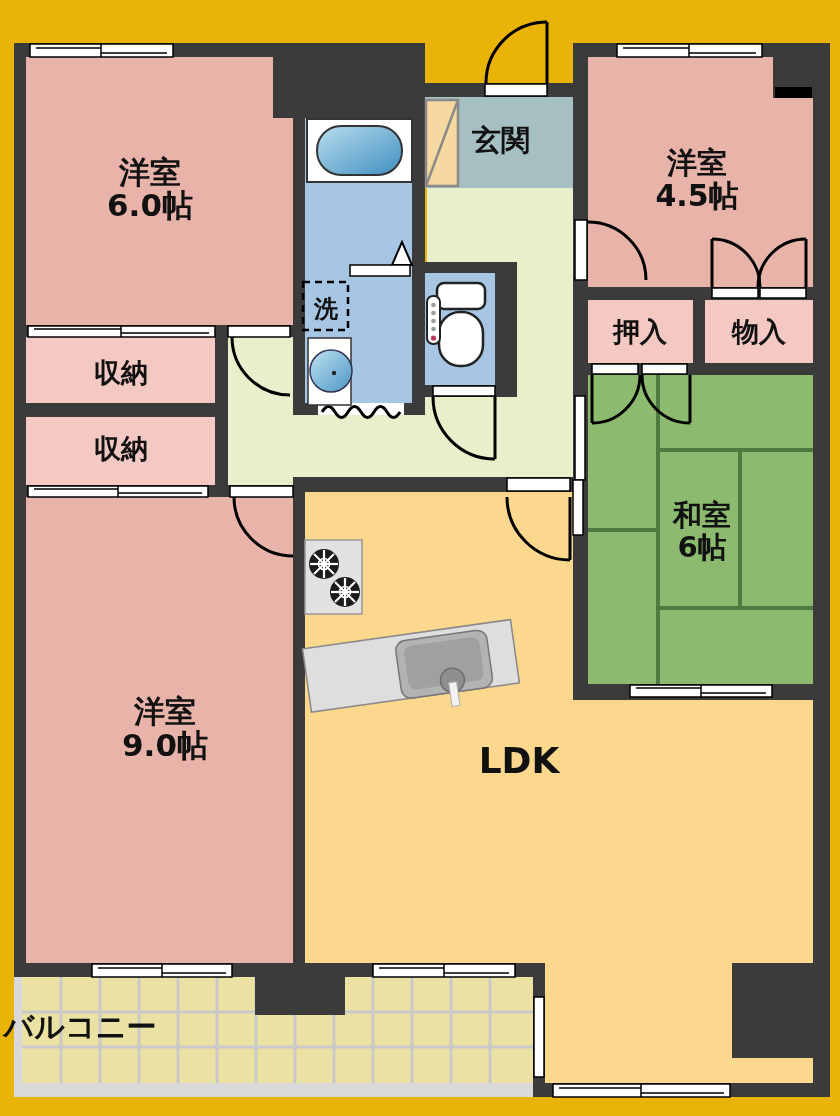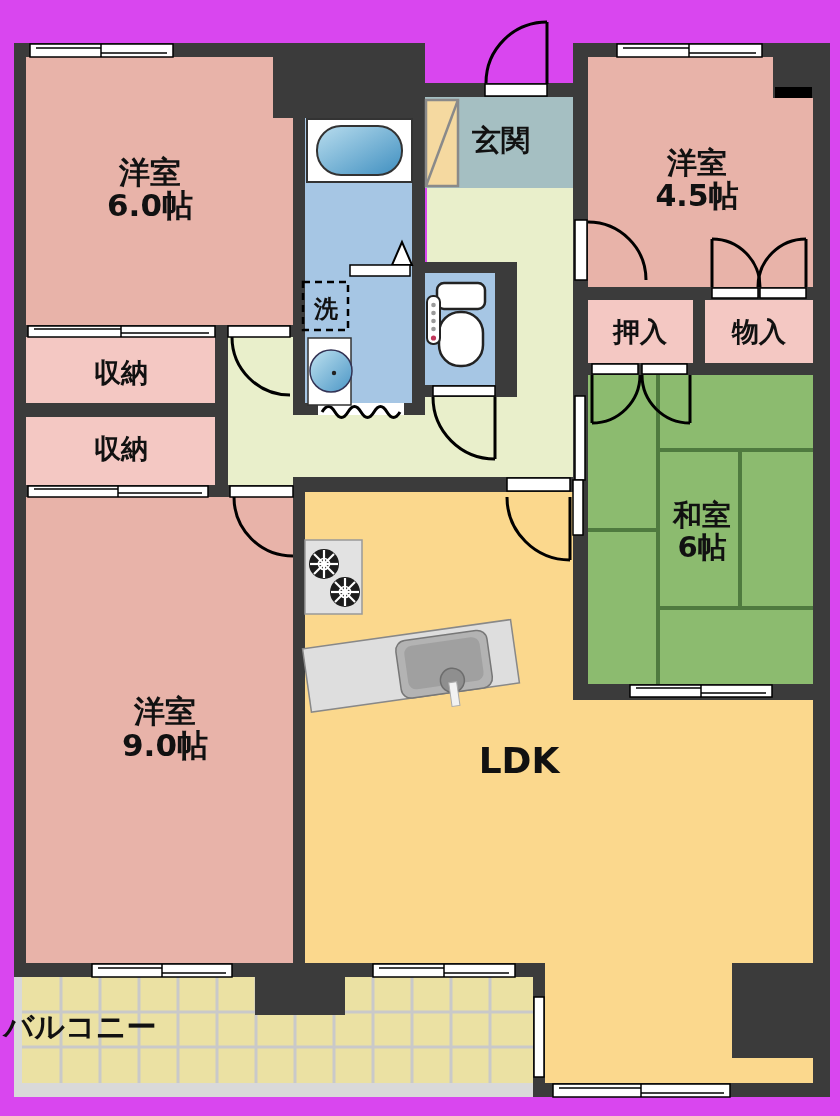--- a/index.html
+++ b/index.html
@@ -1,16 +1,16 @@
 <!DOCTYPE html>
 <html><head>
 <meta charset="utf-8">
 <style>
   html,body{margin:0;padding:0;background:#ffffff;}
-  .plan-wrap{position:relative;width:840px;height:1116px;background:#d946ef;overflow:hidden;
+  .plan-wrap{position:relative;width:840px;height:1116px;background:#eab308;overflow:hidden;
              font-family:"DejaVu Sans","Liberation Sans",sans-serif;}
   svg text{font-family:"DejaVu Sans","Liberation Sans",sans-serif;font-weight:bold;fill:#111;}
   .wall{fill:#3b3b3b;}
   .opening{fill:#ffffff;stroke:#000;stroke-width:1.5;}
   .detail{stroke:#000;stroke-width:1.5;}
   .arc{fill:none;stroke:#000;stroke-width:3;}
   .leaf{stroke:#000;stroke-width:3;}
   .tatami-line{stroke:#4f7a3f;stroke-width:4;}
 </style>
 </head>

